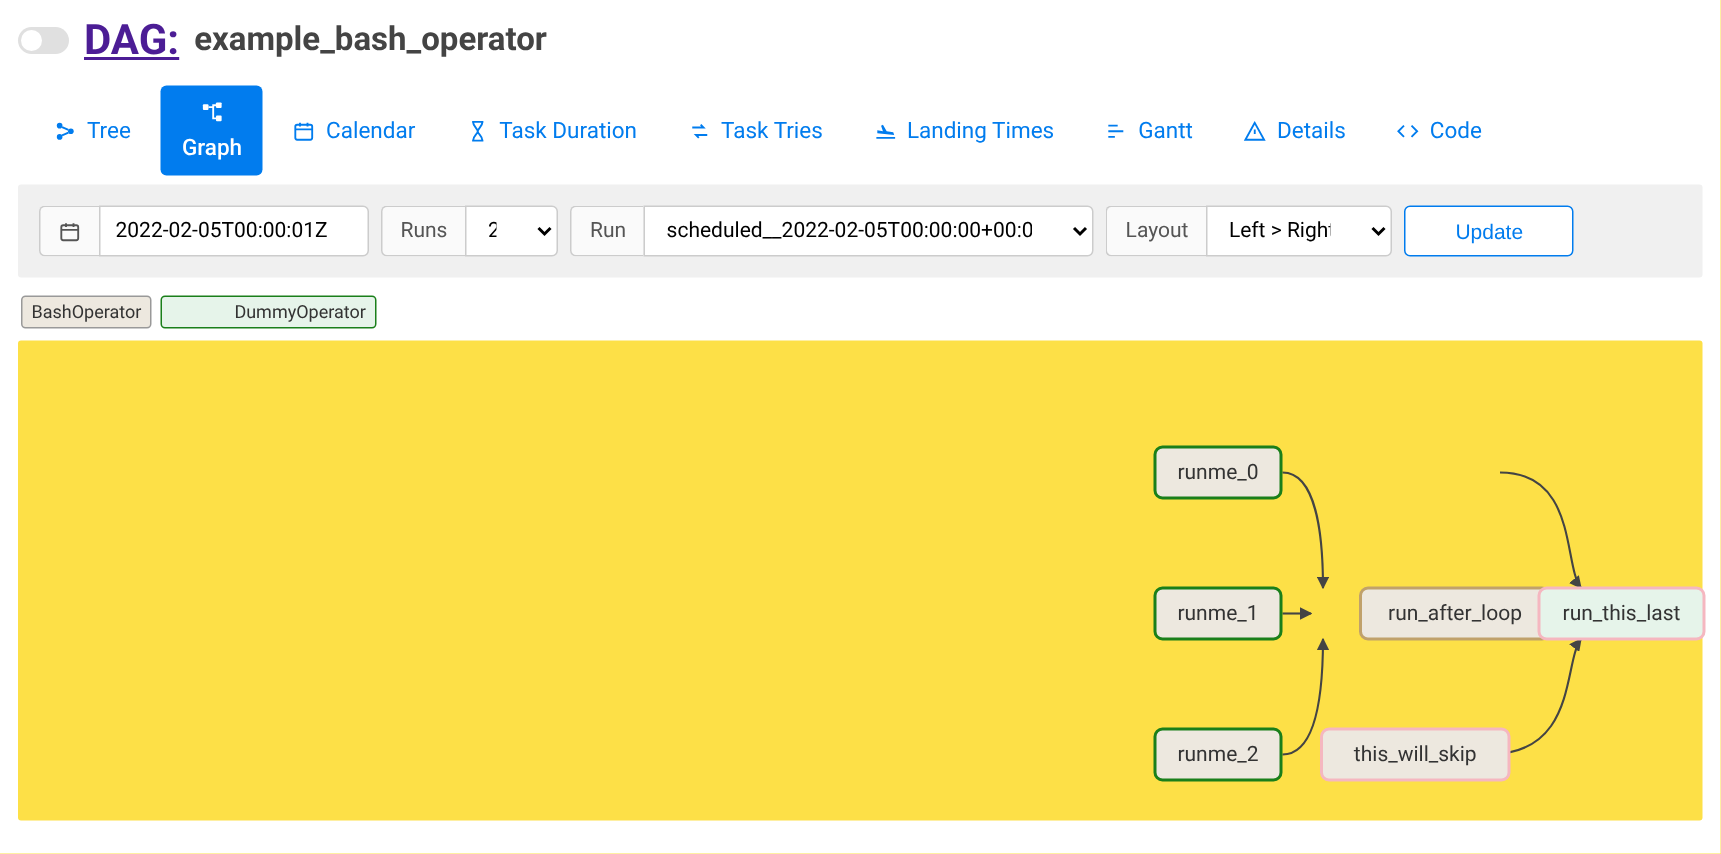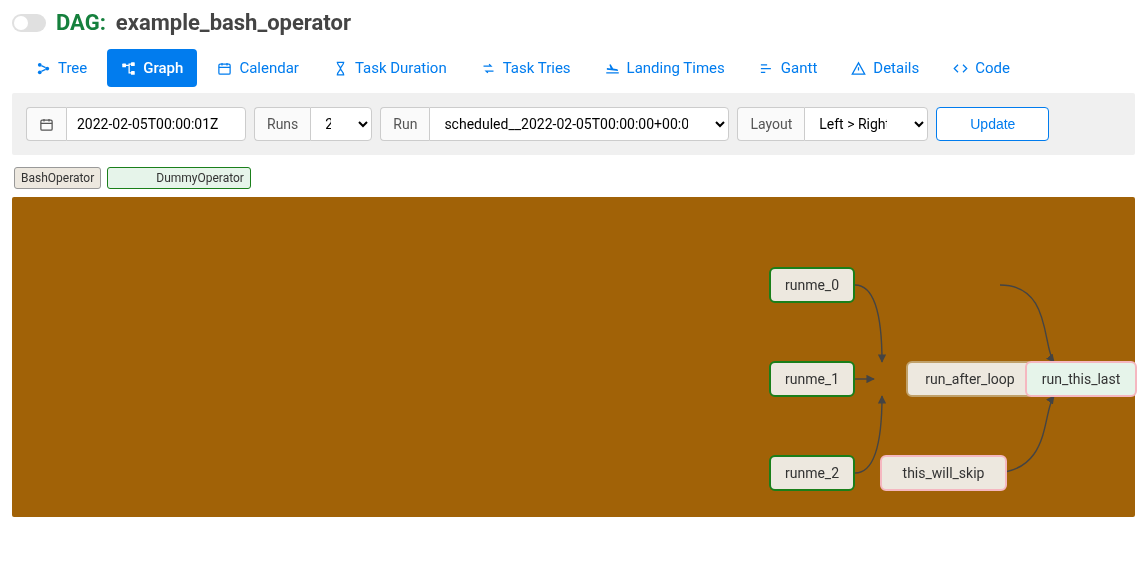--- a/index.html
+++ b/index.html
@@ -29,23 +29,24 @@
     content: "";
     position: absolute;
     width: 14px;
     height: 14px;
     background: #fff;
     border-radius: 50%;
     top: 2px;
     left: 2px;
   }
   .dag-label {
-    font-size: 22px;
+    font-size: 28px;
     font-weight: 700;
-    color: #15803d;
+    color: #4c1d95;
+    text-decoration: underline;
   }
   .dag-name {
     font-size: 22px;
     font-weight: 700;
     color: #444;
   }
   .tabs {
     display: flex;
     gap: 6px;
     padding: 0 10px;
@@ -59,20 +60,21 @@
     border-radius: 4px;
     color: #017cee;
     cursor: pointer;
     font-size: 15px;
   }
   .tab .icon { color: #017cee; display:inline-flex; }
   .tab.active {
     background: #017cee;
     color: #fff;
     font-weight: 500;
+    flex-direction: column;
   }
   .tab.active .icon { color: #fff; }
   .controls-bar {
     background: #f0f0f0;
     padding: 14px 14px;
     margin-top: 6px;
     display: flex;
     align-items: center;
     gap: 8px;
     border-radius: 2px;
@@ -118,21 +120,21 @@
   }
   .legend-item {
     font-size: 12px;
     padding: 3px 6px;
     border-radius: 3px;
     border: 1px solid;
   }
   .bash-op { background: #ede8df; border-color: #999; }
   .dummy-op { background: #e6f4ea; border-color: #1a7f1a; padding-left: 48px; }
   .graph-area {
-    background: #a16207;
+    background: #fde047;
     height: 320px;
     position: relative;
     border-radius: 2px;
   }
   .graph-svg {
     position: absolute;
     top: 0; left: 0; width: 100%; height: 100%;
     overflow: visible;
   }
   .node {

